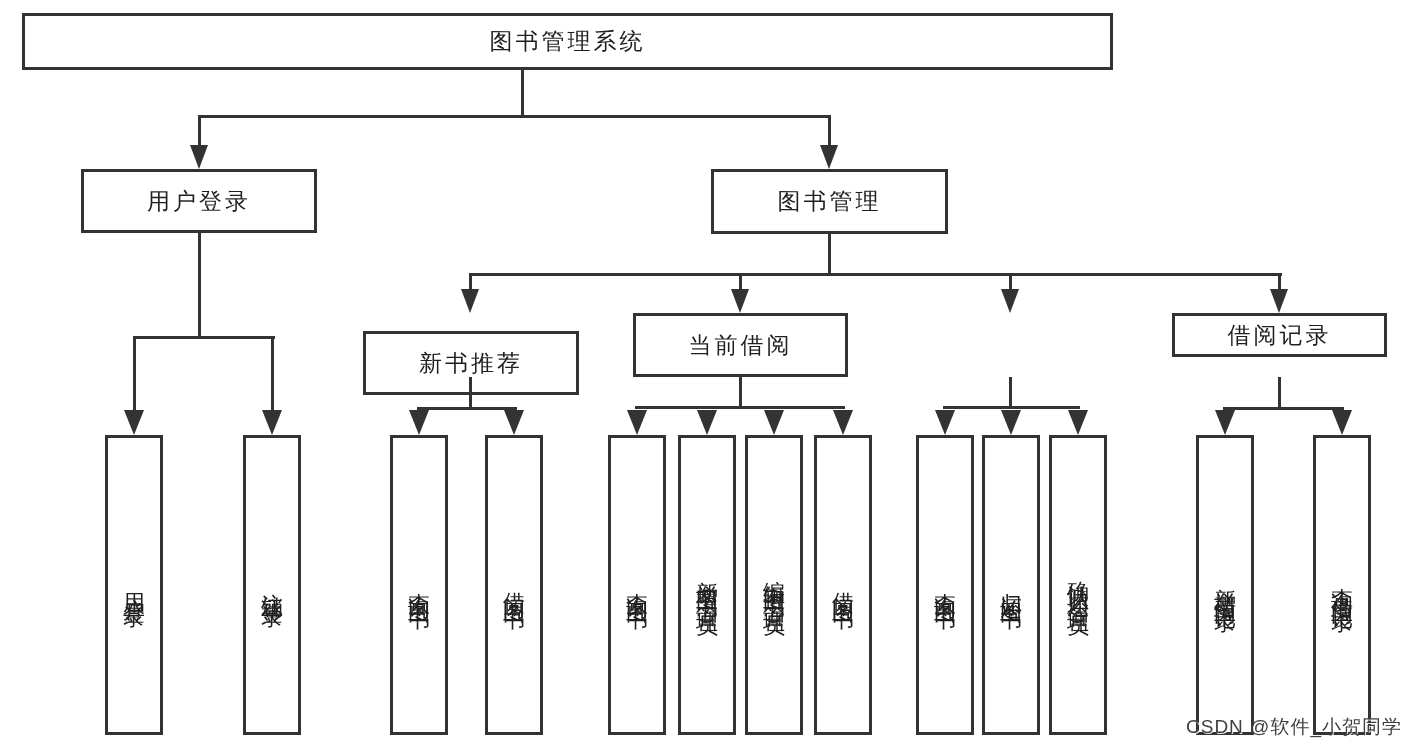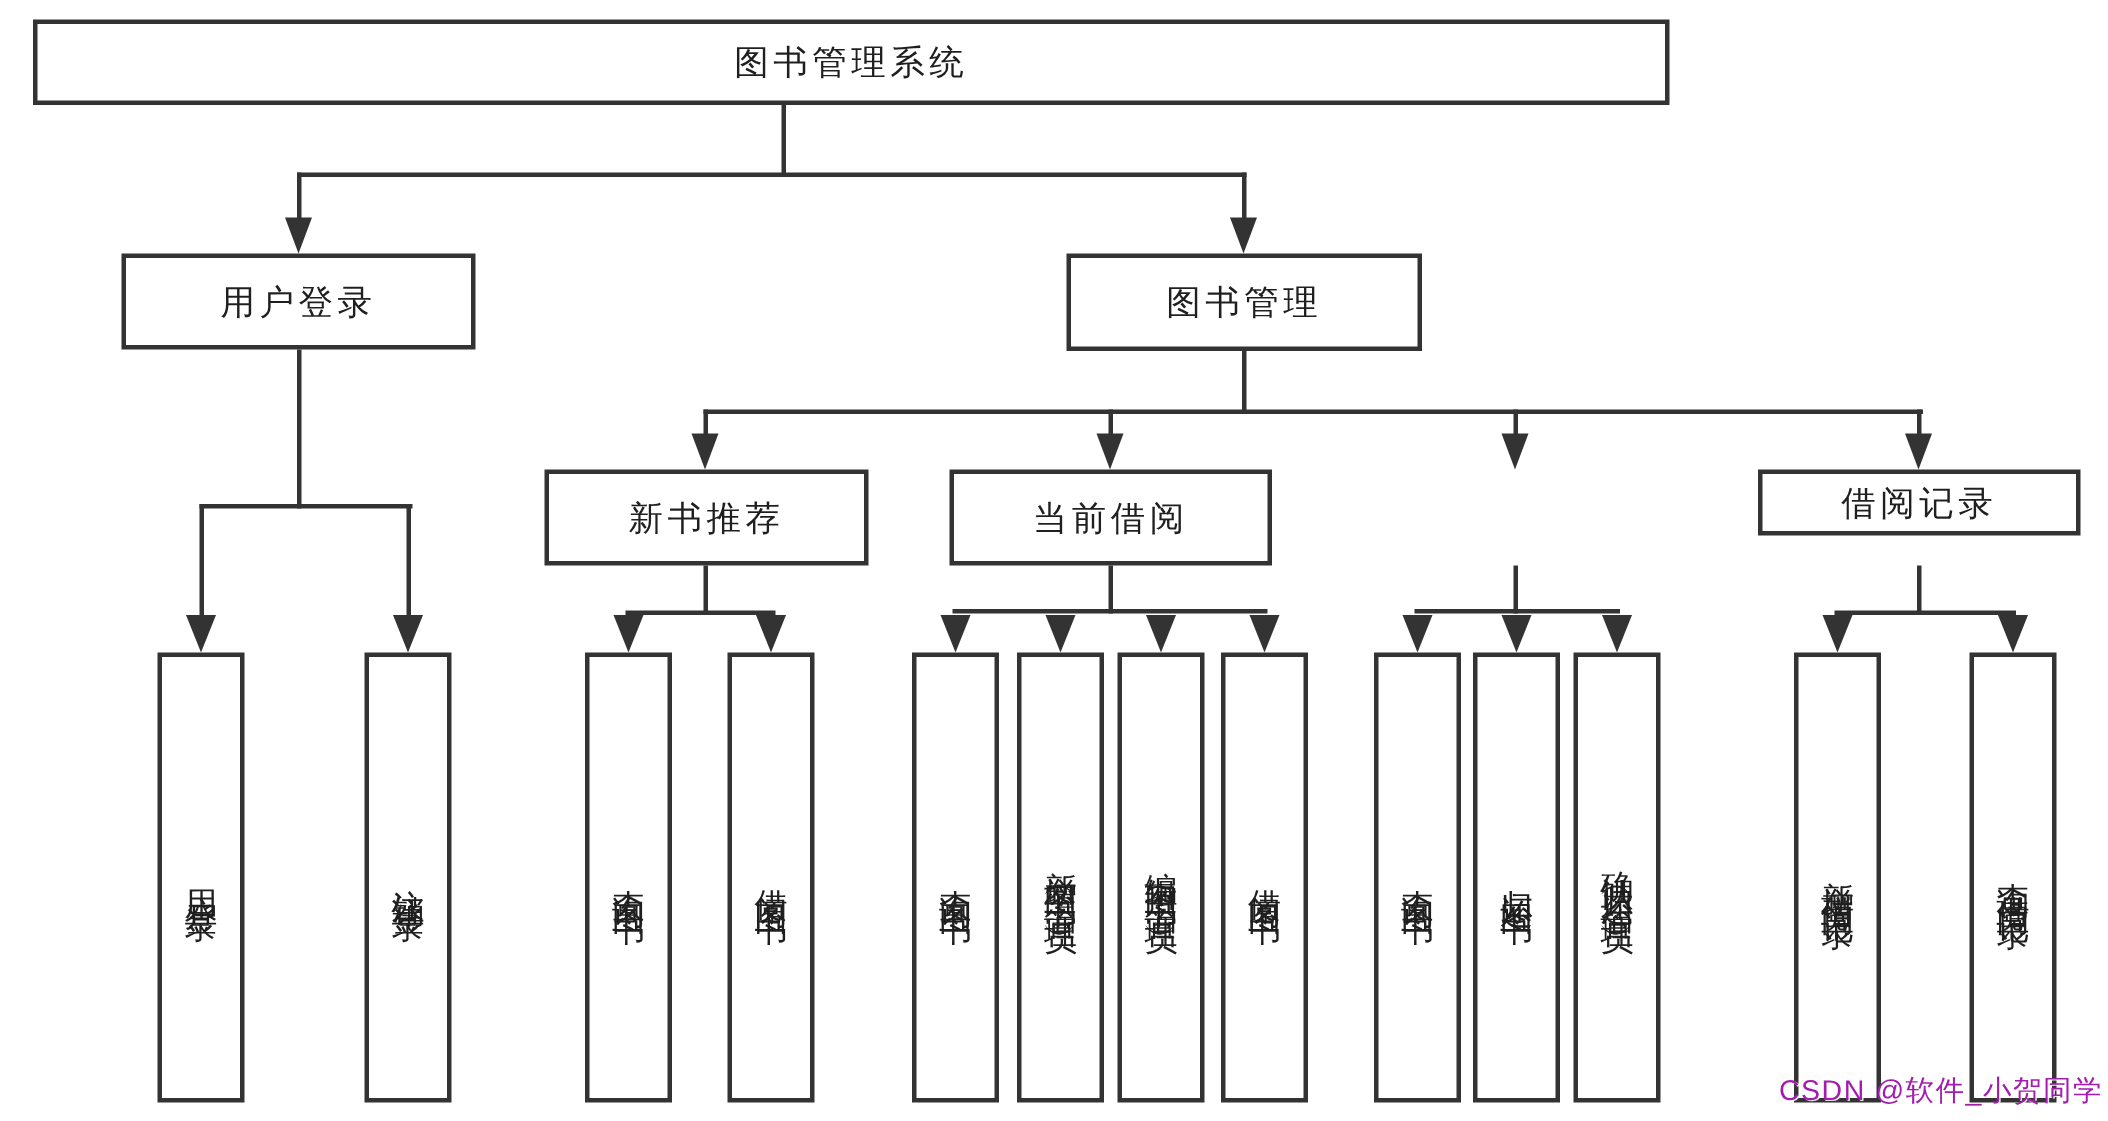--- a/index.html
+++ b/index.html
@@ -20,21 +20,21 @@
   .vline{width:3px;}
   .hline{height:3px;}
   .arrow{
     position:absolute;width:0;height:0;
     border-left:10px solid transparent;border-right:10px solid transparent;
     border-top:25px solid #333333;
   }
   .arrow.sm{border-left-width:9px;border-right-width:9px;border-top-width:24px;}
   .watermark{
     position:absolute;left:1186px;top:714px;z-index:5;
-    font-size:19px;letter-spacing:1px;color:#a21caf;
+    font-size:19px;letter-spacing:1px;color:#404040;
     text-shadow:1px 1px 0 rgba(255,255,255,0.85);white-space:nowrap;
   }
 </style>
 </head>
 <body>
 
 <div class="canvas">
 
   <div class="box" style="left:22px;top:13px;width:1091px;height:57px">
     <span class="hlabel">图书管理系统</span>
@@ -65,21 +65,21 @@
   <div class="line hline" style="left:469px;top:273px;width:813px"></div>
   <div class="line vline" style="left:469px;top:273px;height:20px"></div>
   <div class="arrow sm" style="left:461px;top:289px"></div>
   <div class="line vline" style="left:739px;top:273px;height:20px"></div>
   <div class="arrow sm" style="left:731px;top:289px"></div>
   <div class="line vline" style="left:1009px;top:273px;height:20px"></div>
   <div class="arrow sm" style="left:1001px;top:289px"></div>
   <div class="line vline" style="left:1278px;top:273px;height:20px"></div>
   <div class="arrow sm" style="left:1270px;top:289px"></div>
 
-  <div class="box" style="left:363px;top:313px;width:216px;height:64px">
+  <div class="box" style="left:363px;top:331px;width:216px;height:64px">
     <span class="hlabel">新书推荐</span>
   </div>
   <div class="box" style="left:633px;top:313px;width:215px;height:64px">
     <span class="hlabel">当前借阅</span>
   </div>
   <div class="box" style="left:1172px;top:313px;width:215px;height:44px">
     <span class="hlabel">借阅记录</span>
   </div>
 
   <div class="line vline" style="left:469px;top:377px;height:33px"></div>

